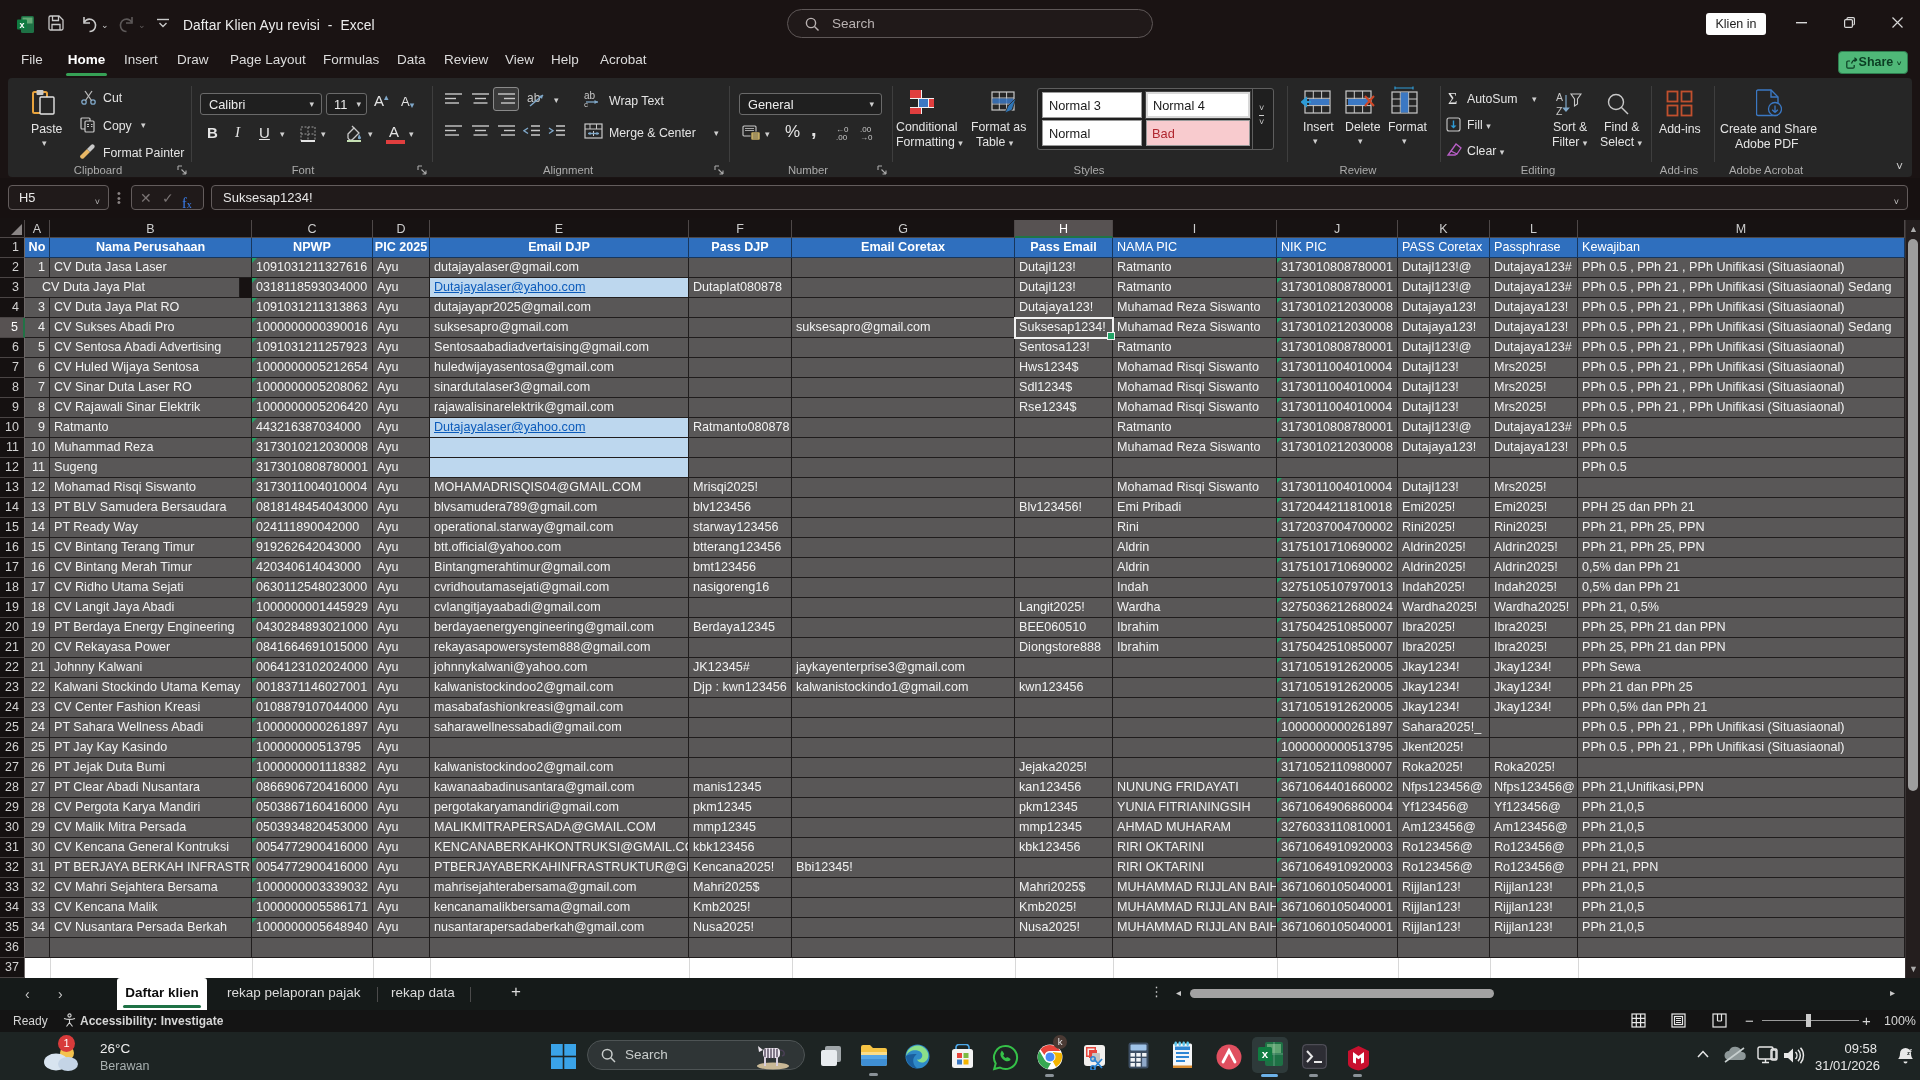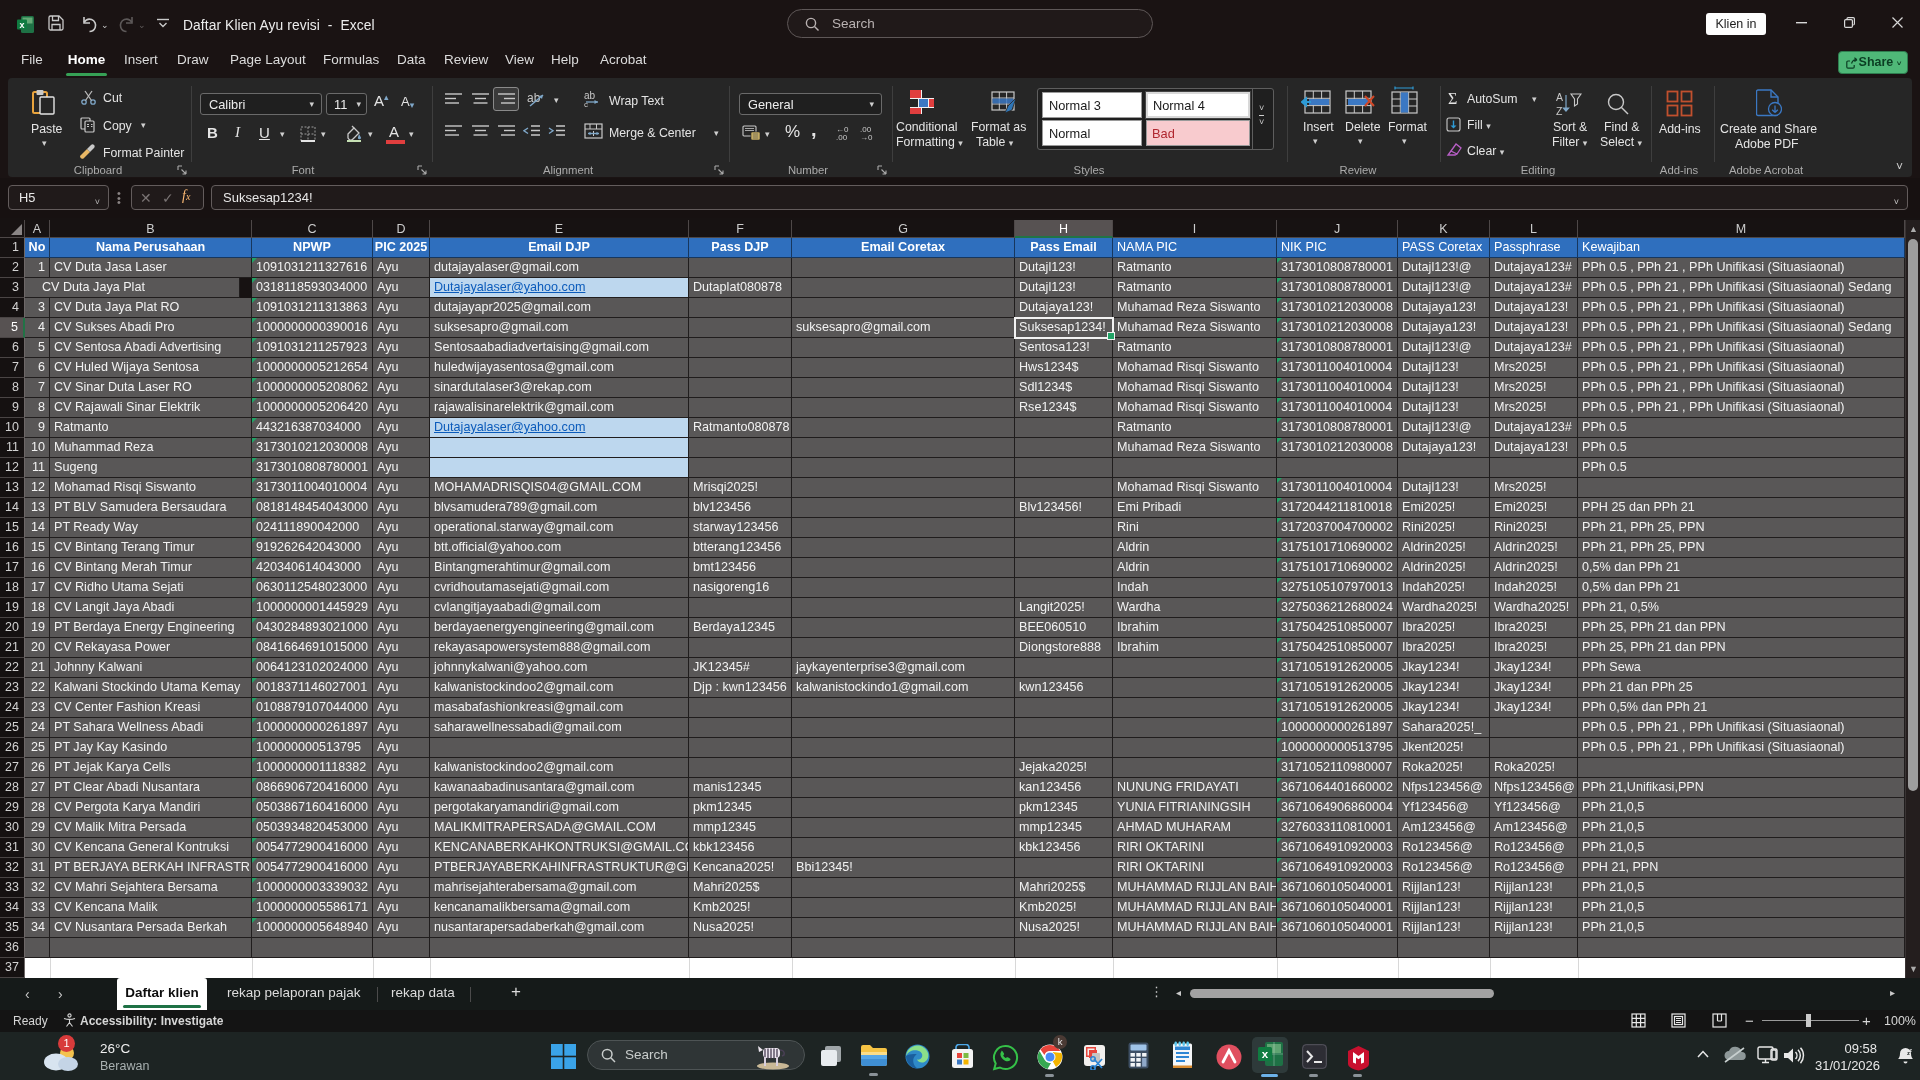--- a/index.html
+++ b/index.html
@@ -400,21 +400,21 @@
       <div class="rtxt" style="left:1727px;top:59px">Adobe PDF</div>
       <div class="glab" style="left:1713px;width:90px">Adobe Acrobat</div>
       <div class="rchev" style="left:1888px;top:82px;font-size:12px">˅</div>
     </div>
     <div id="fbar">
       <div class="fb" style="left:8px;width:101px;height:25px;font-size:12.8px;line-height:24px;padding-left:10px">H5<span class="rchev" style="right:8px;top:4px;color:#B9B9B9">˅</span></div>
       <div class="abs" style="left:117px;top:13px;color:#8A8484;font-size:11px;letter-spacing:0;line-height:4.5px">•<br>•<br>•</div>
       <div class="fb" style="left:131px;width:73px;height:25px">
         <span class="abs" style="left:8px;top:4px;color:#7A7474;font-size:14px">✕</span>
         <span class="abs" style="left:30px;top:4px;color:#7A7474;font-size:14px">✓</span>
-        <span class="abs" style="left:50px;top:2px;color:#fdba74;font-size:14px;font-style:italic;font-family:'Liberation Serif',serif">f<span style="font-size:10px">x</span></span>
+        <span class="abs" style="left:50px;top:10px;color:#3b82f6;font-size:14px;font-family:'Liberation Serif',serif">f<span style="font-size:10px">x</span></span>
       </div>
       <div class="fb" style="left:211px;width:1697px;height:25px;font-size:13px;line-height:24px;padding-left:11px">Suksesap1234!<span class="rchev" style="right:8px;top:4px">˅</span></div>
     </div>
     <div id="sheet">
       <div class="colhdrs">
         <div class="ch" style="left:25px;width:25px">A</div>
         <div class="ch" style="left:50px;width:202px">B</div>
         <div class="ch" style="left:252px;width:121px">C</div>
         <div class="ch" style="left:373px;width:57px">D</div>
         <div class="ch" style="left:430px;width:259px">E</div>
@@ -555,21 +555,21 @@
       <div class="dc" style="left:1015px;top:140px;width:98px">Hws1234$</div>
       <div class="dc" style="left:1113px;top:140px;width:164px">Mohamad Risqi Siswanto</div>
       <div class="dc" style="left:1277px;top:140px;width:121px"><i class="tri"></i>3173011004010004</div>
       <div class="dc" style="left:1398px;top:140px;width:92px">Dutajl123!</div>
       <div class="dc" style="left:1490px;top:140px;width:88px">Mrs2025!</div>
       <div class="dc" style="left:1578px;top:140px;width:327px">PPh 0.5 , PPh 21 , PPh Unifikasi (Situasiaonal)</div>
       <div class="dc r" style="left:25px;top:160px;width:25px">7</div>
       <div class="dc" style="left:50px;top:160px;width:202px">CV Sinar Duta Laser RO</div>
       <div class="dc" style="left:252px;top:160px;width:121px"><i class="tri"></i>1000000005208062</div>
       <div class="dc" style="left:373px;top:160px;width:57px">Ayu</div>
-      <div class="dc" style="left:430px;top:160px;width:259px">sinardutalaser3@rekap.com</div>
+      <div class="dc" style="left:430px;top:160px;width:259px">sinardutalaser3@gmail.com</div>
       <div class="dc" style="left:689px;top:160px;width:103px"></div>
       <div class="dc" style="left:792px;top:160px;width:223px"></div>
       <div class="dc" style="left:1015px;top:160px;width:98px">Sdl1234$</div>
       <div class="dc" style="left:1113px;top:160px;width:164px">Mohamad Risqi Siswanto</div>
       <div class="dc" style="left:1277px;top:160px;width:121px"><i class="tri"></i>3173011004010004</div>
       <div class="dc" style="left:1398px;top:160px;width:92px">Dutajl123!</div>
       <div class="dc" style="left:1490px;top:160px;width:88px">Mrs2025!</div>
       <div class="dc" style="left:1578px;top:160px;width:327px">PPh 0.5 , PPh 21 , PPh Unifikasi (Situasiaonal)</div>
       <div class="dc r" style="left:25px;top:180px;width:25px">8</div>
       <div class="dc" style="left:50px;top:180px;width:202px">CV Rajawali Sinar Elektrik</div>
@@ -799,21 +799,21 @@
       <div class="dc" style="left:430px;top:520px;width:259px"></div>
       <div class="dc" style="left:689px;top:520px;width:103px"></div>
       <div class="dc" style="left:792px;top:520px;width:223px"></div>
       <div class="dc" style="left:1015px;top:520px;width:98px"></div>
       <div class="dc" style="left:1113px;top:520px;width:164px"></div>
       <div class="dc" style="left:1277px;top:520px;width:121px"><i class="tri"></i>1000000000513795</div>
       <div class="dc" style="left:1398px;top:520px;width:92px">Jkent2025!</div>
       <div class="dc" style="left:1490px;top:520px;width:88px"></div>
       <div class="dc" style="left:1578px;top:520px;width:327px">PPh 0.5 , PPh 21 , PPh Unifikasi (Situasiaonal)</div>
       <div class="dc r" style="left:25px;top:540px;width:25px">26</div>
-      <div class="dc" style="left:50px;top:540px;width:202px">PT Jejak Karya Cells</div>
+      <div class="dc" style="left:50px;top:540px;width:202px">PT Jejak Duta Bumi</div>
       <div class="dc" style="left:252px;top:540px;width:121px"><i class="tri"></i>1000000001118382</div>
       <div class="dc" style="left:373px;top:540px;width:57px">Ayu</div>
       <div class="dc" style="left:430px;top:540px;width:259px">kalwanistockindoo2@gmail.com</div>
       <div class="dc" style="left:689px;top:540px;width:103px"></div>
       <div class="dc" style="left:792px;top:540px;width:223px"></div>
       <div class="dc" style="left:1015px;top:540px;width:98px">Jejaka2025!</div>
       <div class="dc" style="left:1113px;top:540px;width:164px"></div>
       <div class="dc" style="left:1277px;top:540px;width:121px"><i class="tri"></i>3171052110980007</div>
       <div class="dc" style="left:1398px;top:540px;width:92px">Roka2025!</div>
       <div class="dc" style="left:1490px;top:540px;width:88px">Roka2025!</div>

